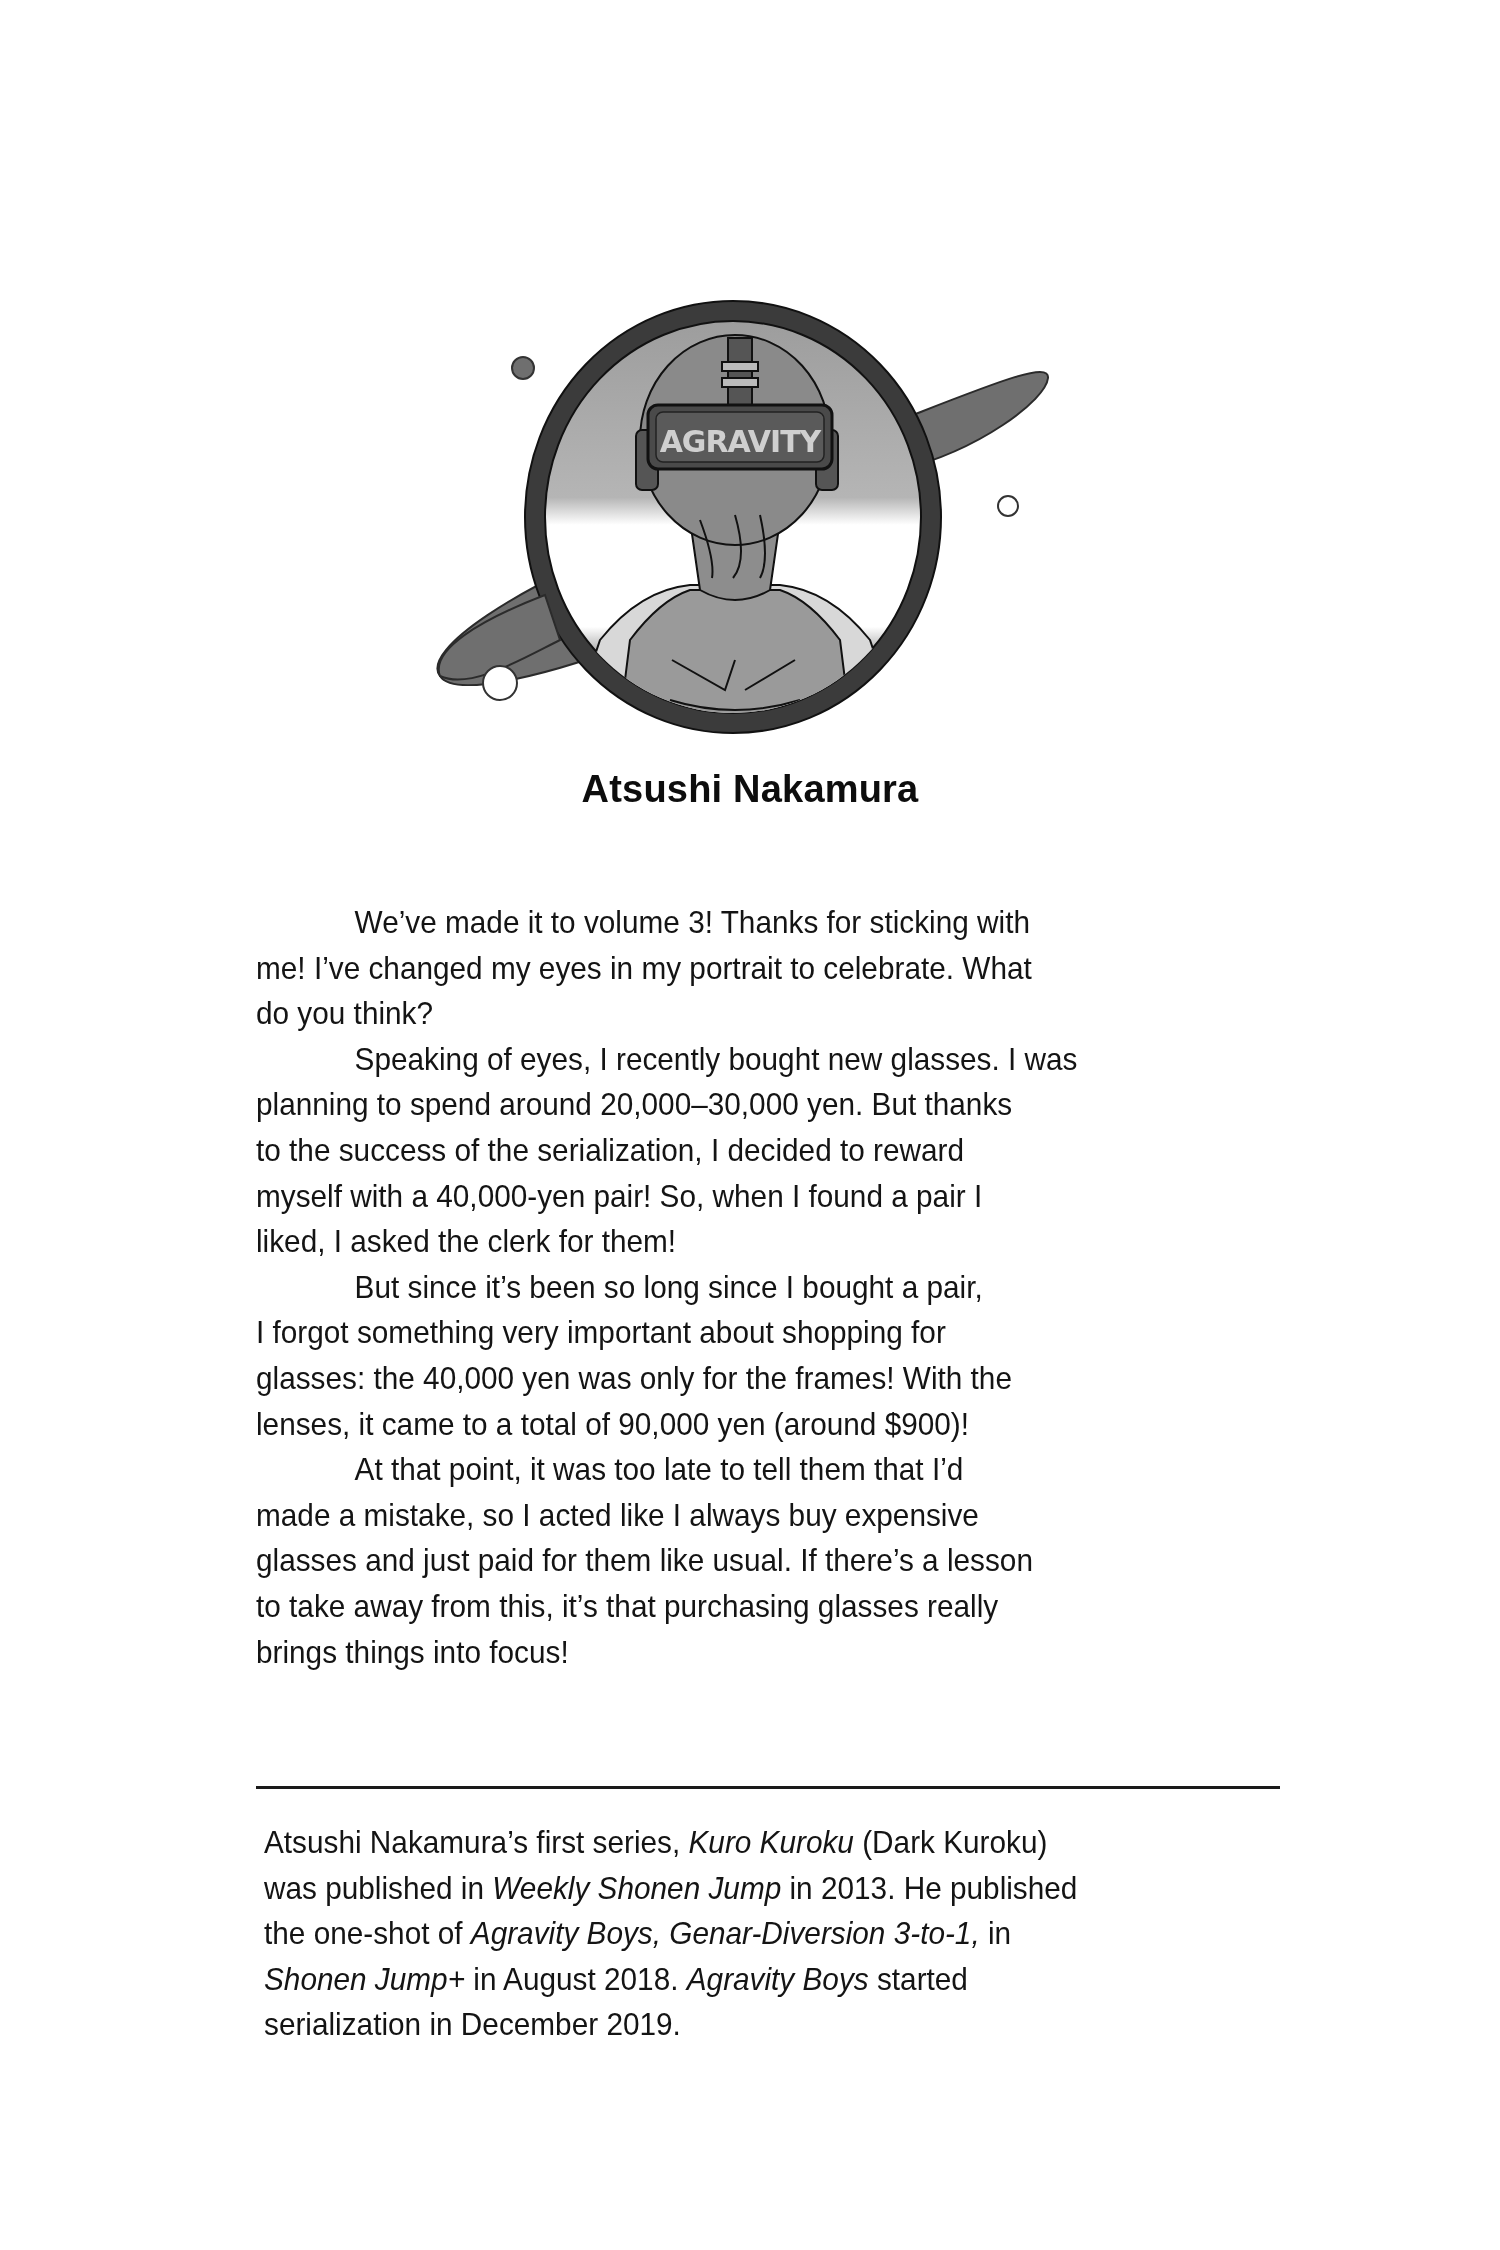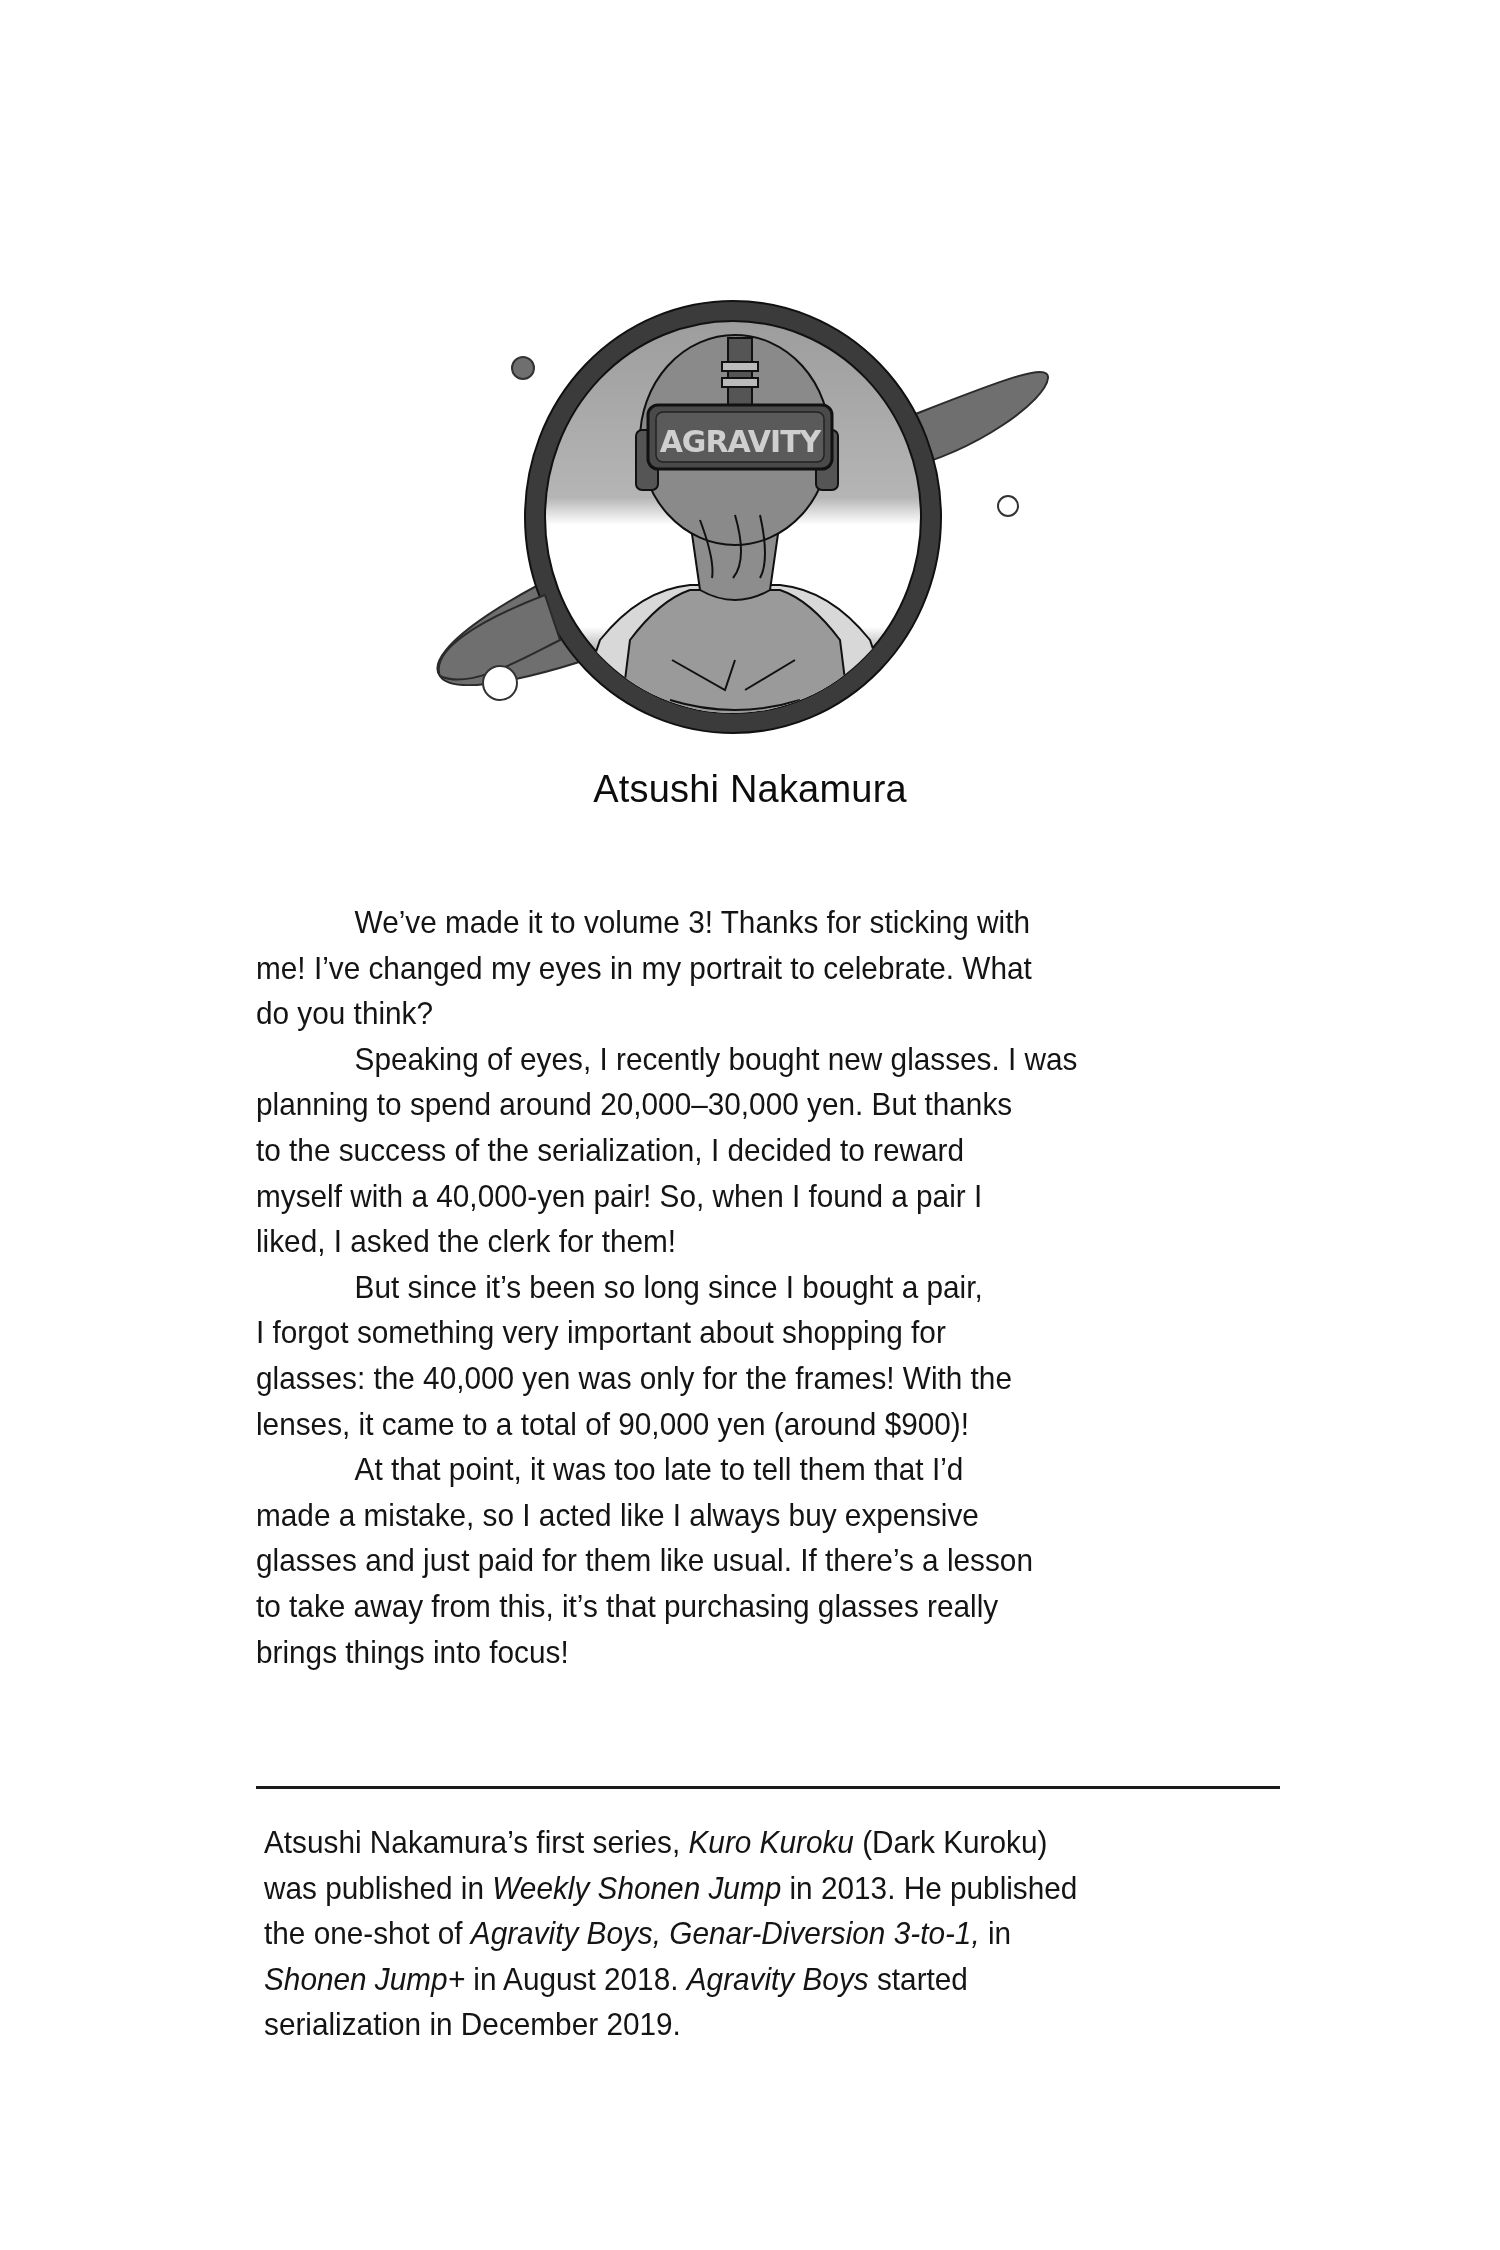--- a/index.html
+++ b/index.html
@@ -1,20 +1,20 @@
 <!DOCTYPE html>
 <html><head>
 <meta charset="utf-8">
 <style>
   html, body { margin: 0; padding: 0; background: #ffffff; }
   body { width: 1500px; height: 2250px; position: relative; overflow: hidden;
          font-family: "Liberation Sans", "DejaVu Sans", sans-serif; color: #111111; }
   .portrait { position: absolute; left: 420px; top: 290px; width: 660px; height: 460px; }
   .author-name { position: absolute; left: 0; width: 1500px; top: 768px; text-align: center;
-         font-weight: normal; font-size: 38px; letter-spacing: 0.2px; color: #0d0d0d; margin: 0; }
+         font-weight: bold; font-size: 38px; letter-spacing: 0.2px; color: #0d0d0d; margin: 0; }
   .essay { position: absolute; left: 256px; top: 900px; width: 1040px; font-size: 32px;
          line-height: 45.6px; color: #141414; transform: scaleX(0.93); transform-origin: left top; width: 1120px; }
   .essay p { margin: 0; }
   .line { display: block; white-space: nowrap; }
   .indent { padding-left: 106px; }
   .divider { position: absolute; left: 256px; top: 1786px; width: 1024px; height: 3px; background: #1a1a1a; }
   .bio { position: absolute; left: 264px; top: 1820px; font-size: 32px; line-height: 45.6px;
          color: #141414; transform: scaleX(0.93); transform-origin: left top; width: 1120px; }
   .bio em { font-style: italic; }
 </style>

